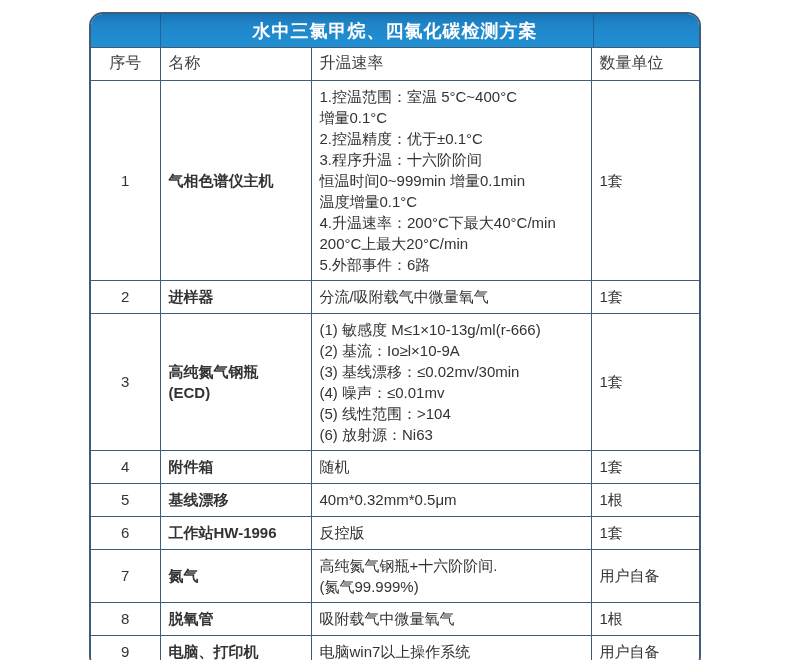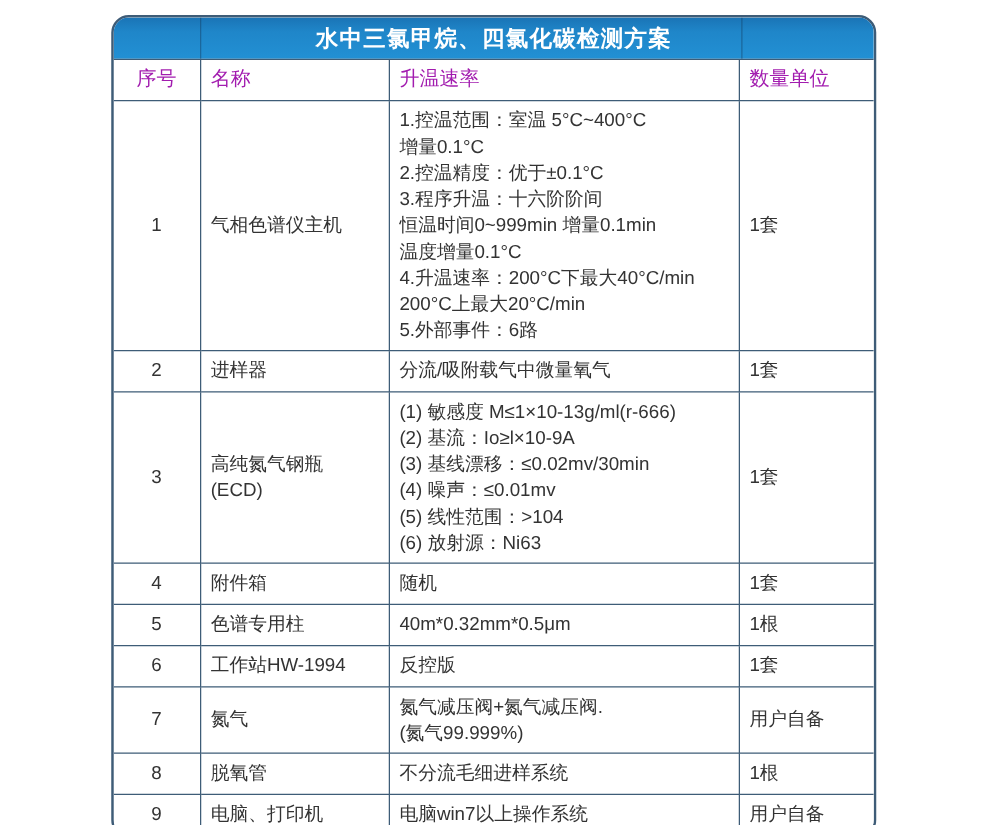--- a/index.html
+++ b/index.html
@@ -62,28 +62,28 @@
     font-weight: normal;
     padding: 5px 8px;
   }
   th:last-child, td:last-child { border-right: none; margin-left: 16px; }
   tr:last-child td { border-bottom: none; }
 
   thead th {
     height: 32px;
     font-size: 16px;
     text-align: left;
-    color: #a21caf;
+    color: #404040;
     background: #ffffff;
   }
   thead th.col-no { text-align: center; }
 
   td { font-size: 15px; line-height: 21px; background: #ffffff; }
   td.cell-no  { text-align: center; }
-  td.cell-name { white-space: pre-line; }
+  td.cell-name { white-space: pre-line; font-weight: bold; }
   td.cell-spec { white-space: pre-line; }
   td.cell-qty  { }
 
   tr.r-single td { height: 33px; }
 </style>
 </head>
 <body>
 
 <div class="sheet">
   <div class="panel">
@@ -147,44 +147,44 @@
 
   <tr class="r-single">
     <td class="cell-no">4</td>
     <td class="cell-name">附件箱</td>
     <td class="cell-spec">随机</td>
     <td class="cell-qty">1套</td>
   </tr>
 
   <tr class="r-single">
     <td class="cell-no">5</td>
-    <td class="cell-name">色谱专用柱</td>
+    <td class="cell-name">基线漂移</td>
     <td class="cell-spec">40m*0.32mm*0.5μm</td>
     <td class="cell-qty">1根</td>
   </tr>
 
   <tr class="r-single">
     <td class="cell-no">6</td>
-    <td class="cell-name">工作站HW-1994</td>
+    <td class="cell-name">工作站HW-1996</td>
     <td class="cell-spec">反控版</td>
     <td class="cell-qty">1套</td>
   </tr>
 
   <tr>
     <td class="cell-no">7</td>
     <td class="cell-name">氮气</td>
-    <td class="cell-spec">氮气减压阀+氮气减压阀.
+    <td class="cell-spec">高纯氮气钢瓶+十六阶阶间.
 (氮气99.999%)</td>
     <td class="cell-qty">用户自备</td>
   </tr>
 
   <tr class="r-single">
     <td class="cell-no">8</td>
     <td class="cell-name">脱氧管</td>
-    <td class="cell-spec">不分流毛细进样系统</td>
+    <td class="cell-spec">吸附载气中微量氧气</td>
     <td class="cell-qty">1根</td>
   </tr>
 
   <tr class="r-single">
     <td class="cell-no">9</td>
     <td class="cell-name">电脑、打印机</td>
     <td class="cell-spec">电脑win7以上操作系统</td>
     <td class="cell-qty">用户自备</td>
   </tr>
 </tbody>

